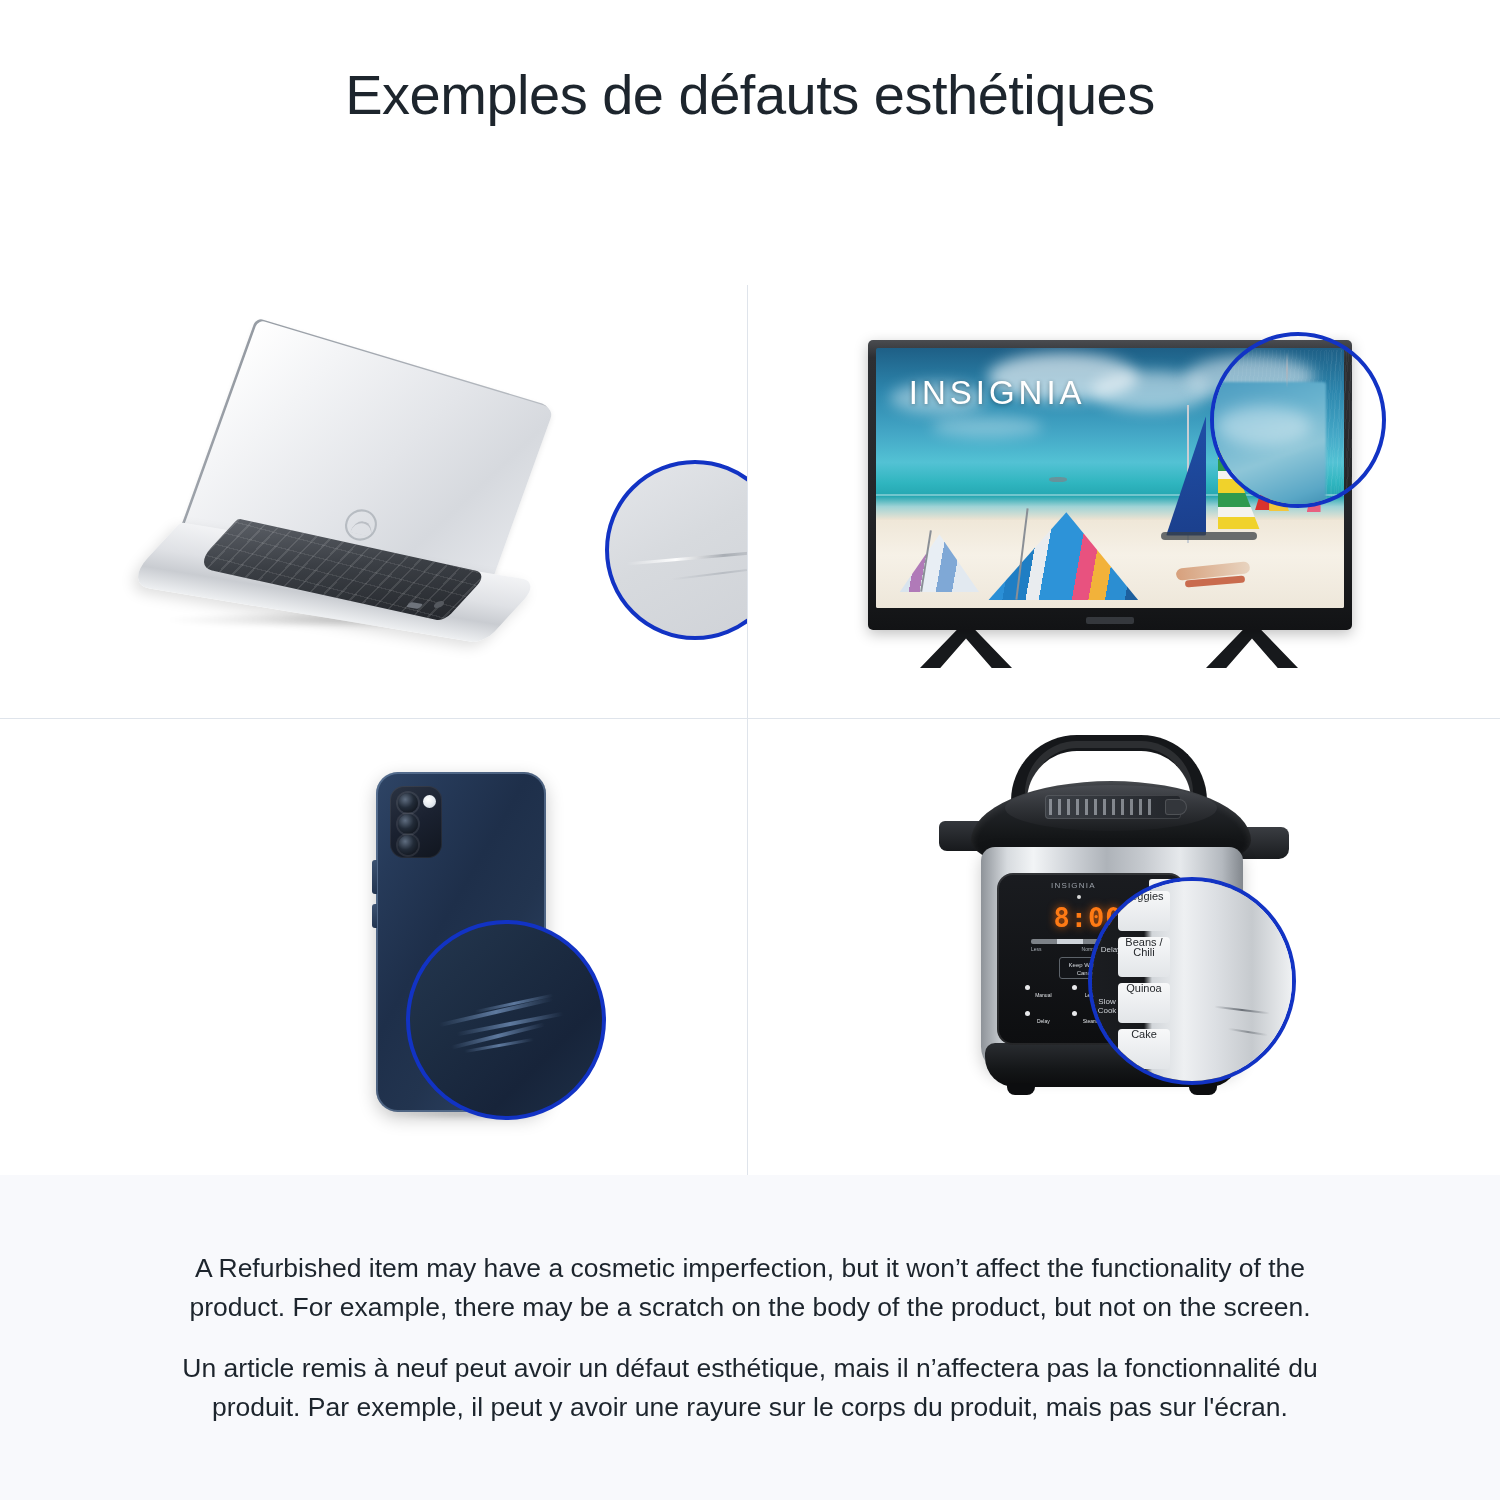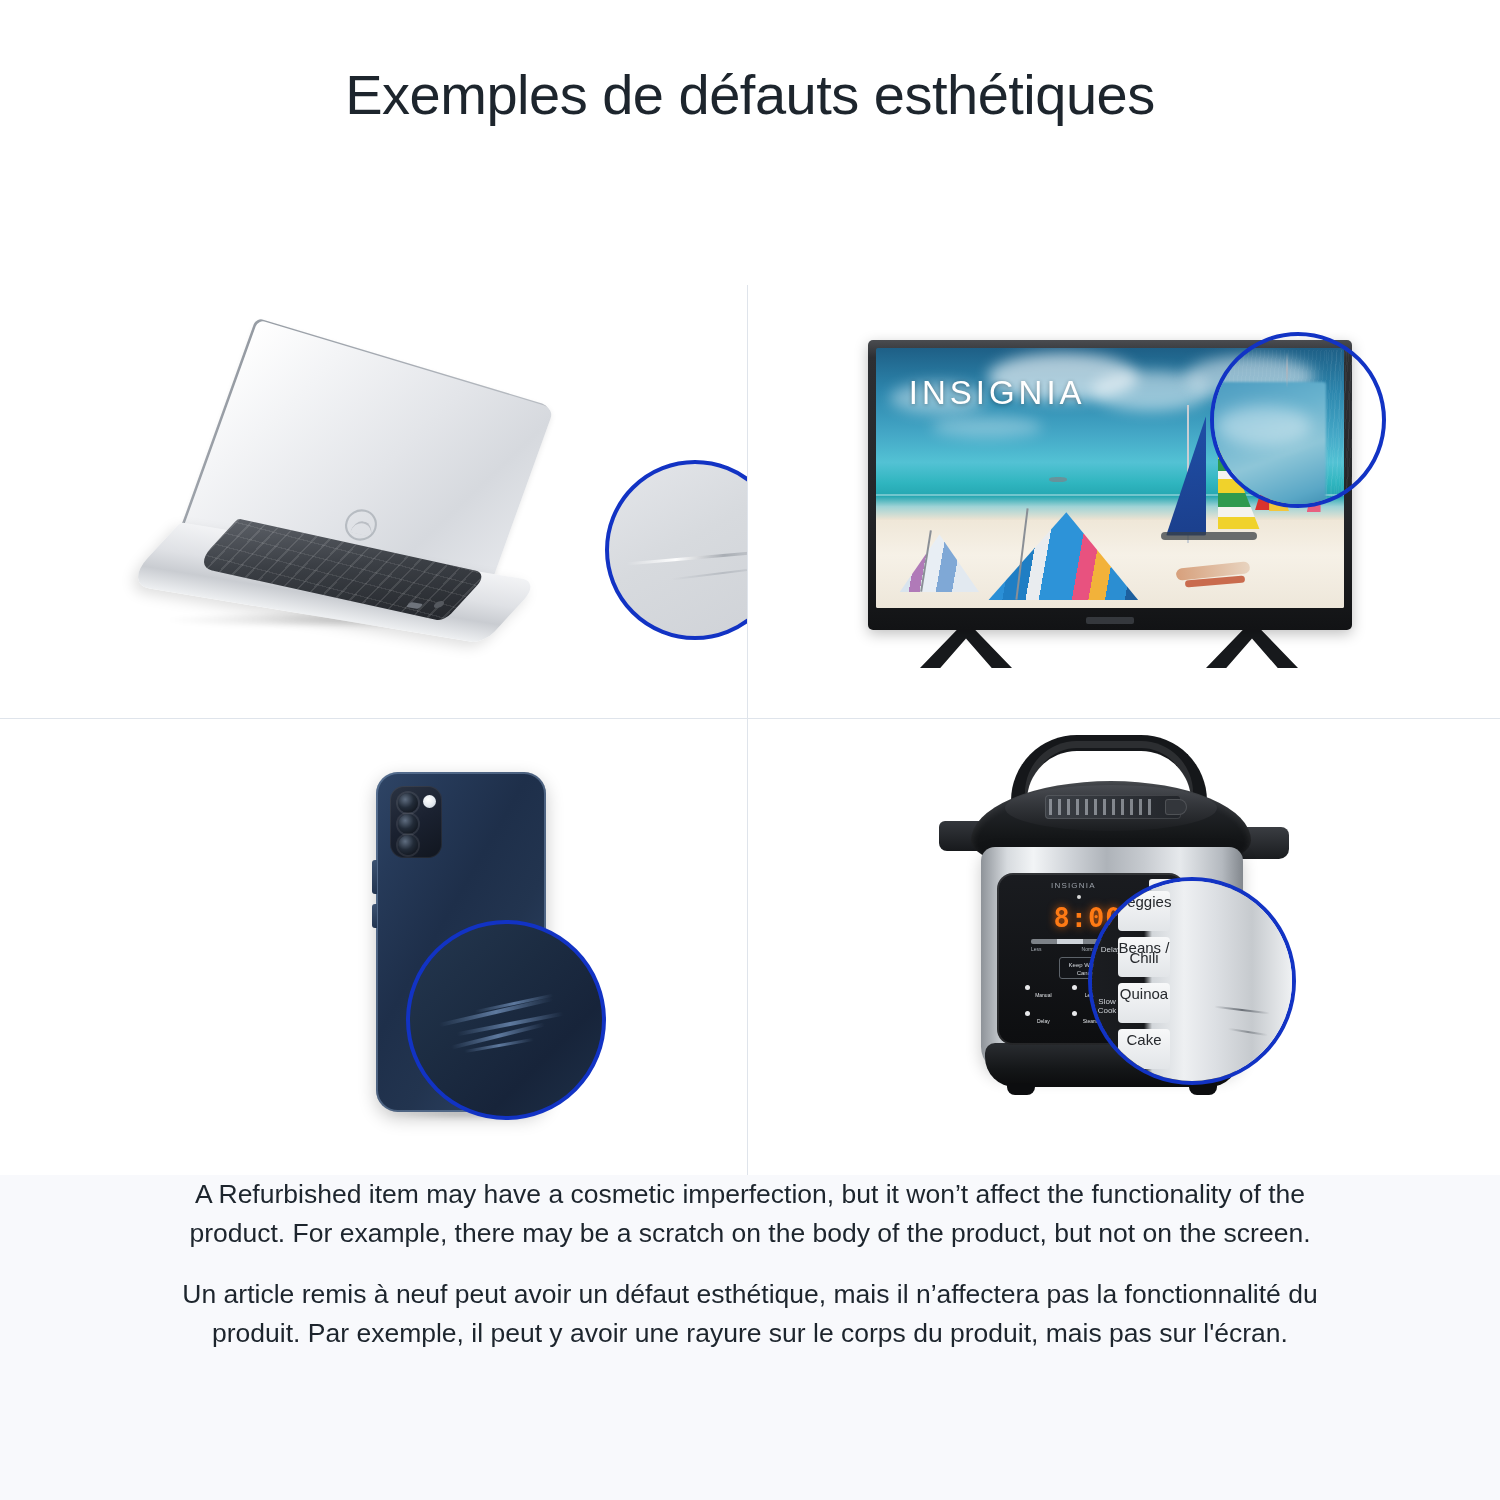--- a/index.html
+++ b/index.html
@@ -418,43 +418,43 @@
     background-image:
       linear-gradient(90deg,#1b1d21 0%,#17191c 26%,#d2d6da 30%,#eef0f2 46%,#dcdfe3 62%,#c6cace 80%,#eff1f3 100%),
       repeating-linear-gradient(0deg, rgba(255,255,255,.22) 0 1px, transparent 1px 3px);
   }
   .pcm-keys{ position:absolute; left:26px; top:10px; width:52px; }
   .pcm-key{
     position:relative; height:40px; margin-bottom:6px;
     background:linear-gradient(180deg,#f7f8f9,#e2e5e8); border-radius:4px;
   }
   .pcm-key b{
-    position:absolute; left:0; right:0; top:6px; text-align:center;
-    font-size:15px; font-weight:400; color:#25282c; line-height:10px;
+    position:absolute; left:0; right:0; top:0; text-align:center;
+    font-size:11px; font-weight:400; color:#25282c; line-height:10px;
   }
   .pcm-leftlbl{
     position:absolute; left:-2px; width:34px; text-align:center;
     color:#cfd3d8; font-size:8px;
   }
   .pcm-scratch{
     position:absolute; left:122px; top:128px; width:56px; height:2px;
     background:linear-gradient(90deg,rgba(90,95,102,0),rgba(80,86,94,.8),rgba(90,95,102,0));
     transform:rotate(7deg); border-radius:2px;
   }
   .pcm-scratch2{
     position:absolute; left:136px; top:150px; width:40px; height:2px;
     background:linear-gradient(90deg,rgba(90,95,102,0),rgba(95,101,108,.6),rgba(90,95,102,0));
     transform:rotate(9deg); border-radius:2px;
   }
 
   
   .footer{
     position:absolute; left:0; top:1175px; width:1500px; height:325px;
     background:#f8f9fc;
-    display:flex; flex-direction:column; align-items:center; justify-content:flex-start;
+    display:flex; flex-direction:column; align-items:center; justify-content:center;
   }
   .f-para{
     width:1140px; text-align:center;
     font-size:26.5px; line-height:39px; color:#1d252d;
   }
   .f-para.en{ margin-bottom:22px; }
 </style>
 </head>
 <body>
 

